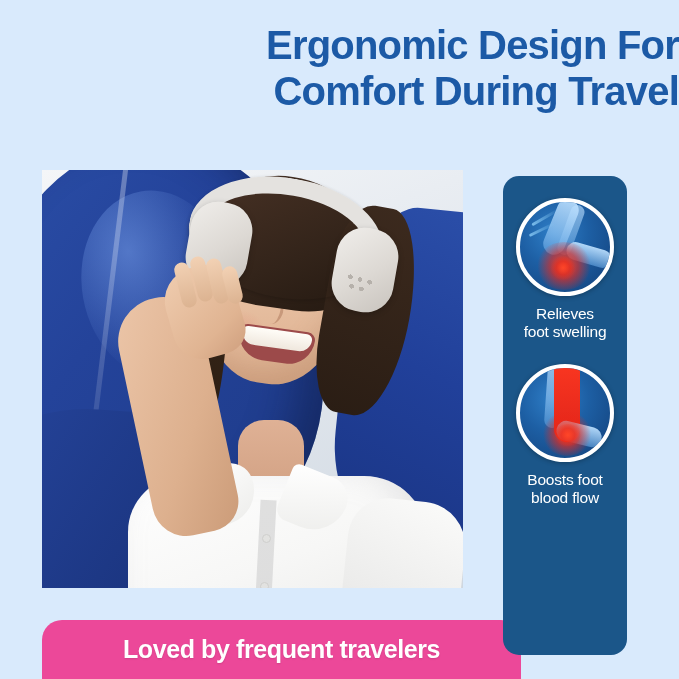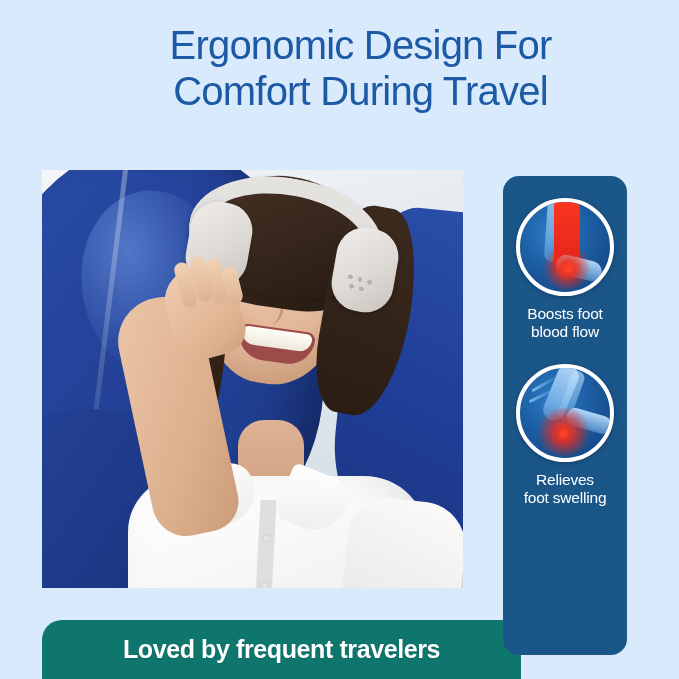--- a/index.html
+++ b/index.html
@@ -15,25 +15,25 @@
     font-family: "Liberation Sans", sans-serif;
     position: relative;
   }
 
   
   .headline {
     position: absolute;
     left: 0;
     top: 22px;
     width: 679px;
-    text-align: center;
+    text-align: right;
     color: #1c5aa6;
     font-size: 40px;
     line-height: 1.15;
-    font-weight: normal;
+    font-weight: bold;
     letter-spacing: -0.8px;
     font-family: "Liberation Sans", sans-serif;
     padding-left: 42px;
   }
   .headline .line { display: block; white-space: nowrap; }
 
   
   .photo-frame {
     position: absolute;
     left: 42px;
@@ -270,21 +270,21 @@
     transform: rotate(6deg);
   }
 
   
   .banner {
     position: absolute;
     left: 42px;
     top: 620px;
     width: 479px;
     height: 59px;
-    background: #0f766e;
+    background: #ec4899;
     border-radius: 20px 20px 0 0;
     display: flex;
     align-items: center;
     justify-content: center;
   }
   .banner-text {
     color: #ffffff;
     font-size: 25px;
     font-weight: bold;
     letter-spacing: -0.4px;
@@ -410,44 +410,44 @@
 
   </div>
 </div>
 
 <div class="banner">
   <span class="banner-text">Loved by frequent travelers</span>
 </div>
 
 <div class="feature-panel">
 
-
-  <div class="feature" style="margin-top:22px;">
-    <div class="icon-circle">
-      <div class="gfx">
-        <div class="bone" style="left:26px;top:-6px;width:16px;height:66px;transform:rotate(4deg);opacity:.8;"></div>
-        <div class="glow-red" style="left:34px;top:-22px;width:26px;height:96px;border-radius:14px;background:linear-gradient(180deg,#ff3a22,#e0241a);"></div>
-        <div class="bone" style="left:36px;top:56px;width:46px;height:20px;transform:rotate(14deg);"></div>
-        <div class="glow-red" style="left:22px;top:44px;width:50px;height:44px;"></div>
-        <div class="glow-red" style="left:34px;top:56px;width:28px;height:22px;opacity:.95;"></div>
-      </div>
-    </div>
-    <div class="feature-label">Boosts foot
-blood flow</div>
-  </div>
 
   <div class="feature" style="margin-top:22px;">
     <div class="icon-circle">
       <div class="gfx">
         <div class="bone" style="left:30px;top:-4px;width:22px;height:58px;transform:rotate(22deg);"></div>
         <div class="bone" style="left:44px;top:2px;width:14px;height:52px;transform:rotate(20deg);opacity:.7;"></div>
         <div class="bone" style="left:46px;top:44px;width:46px;height:18px;transform:rotate(16deg);"></div>
         <div class="ray" style="left:10px;top:14px;width:30px;transform:rotate(-30deg);"></div>
         <div class="ray" style="left:8px;top:26px;width:28px;transform:rotate(-26deg);"></div>
         <div class="glow-red" style="left:16px;top:40px;width:56px;height:48px;"></div>
         <div class="glow-red" style="left:30px;top:54px;width:26px;height:24px;opacity:.95;"></div>
       </div>
     </div>
     <div class="feature-label">Relieves
 foot swelling</div>
   </div>
 
+  <div class="feature" style="margin-top:22px;">
+    <div class="icon-circle">
+      <div class="gfx">
+        <div class="bone" style="left:26px;top:-6px;width:16px;height:66px;transform:rotate(4deg);opacity:.8;"></div>
+        <div class="glow-red" style="left:34px;top:-22px;width:26px;height:96px;border-radius:14px;background:linear-gradient(180deg,#ff3a22,#e0241a);"></div>
+        <div class="bone" style="left:36px;top:56px;width:46px;height:20px;transform:rotate(14deg);"></div>
+        <div class="glow-red" style="left:22px;top:44px;width:50px;height:44px;"></div>
+        <div class="glow-red" style="left:34px;top:56px;width:28px;height:22px;opacity:.95;"></div>
+      </div>
+    </div>
+    <div class="feature-label">Boosts foot
+blood flow</div>
+  </div>
+
 </div>
 
 </body></html>

